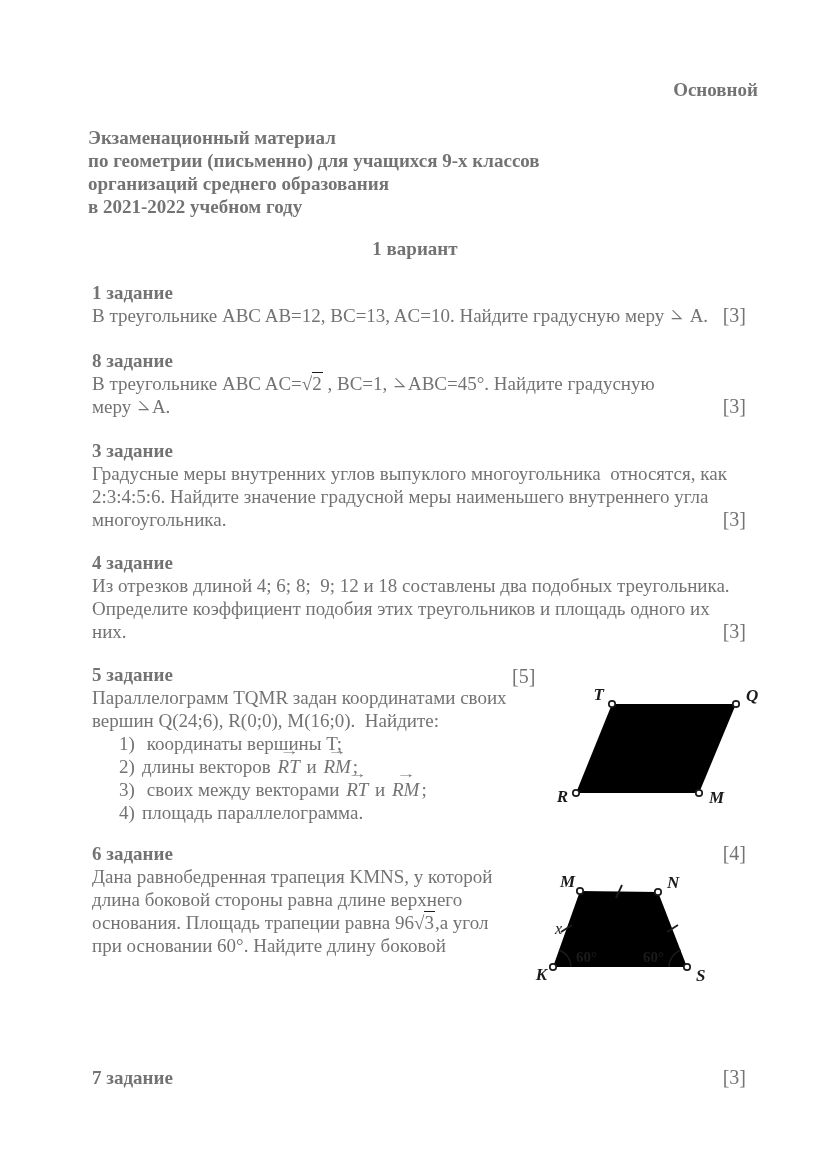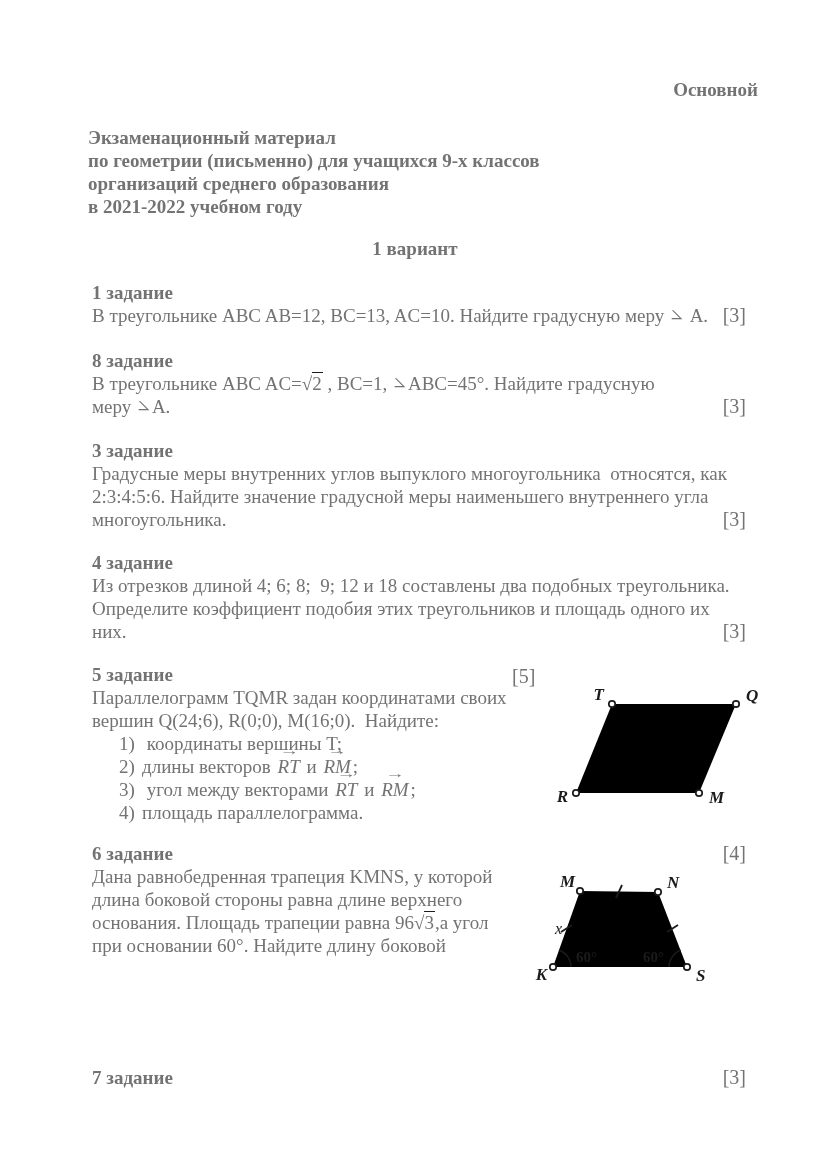--- a/index.html
+++ b/index.html
@@ -88,21 +88,21 @@
     <div class="li">
       <span class="num">1)</span>
       <span class="it"> координаты вершины T;</span>
     </div>
     <div class="li">
       <span class="num">2)</span>
       <span class="it"><span>длины векторов </span><span class="vec"><span class="arr">→</span><span>RT</span></span><span> и </span><span class="vec"><span class="arr">→</span><span>RM</span></span><span>;</span></span>
     </div>
     <div class="li">
       <span class="num">3)</span>
-      <span class="it"><span> угол между векторами </span><span class="vec"><span class="arr">→</span><span>RT</span></span><span> и </span><span class="vec"><span class="arr">→</span><span>RM</span></span><span>;</span></span>
+      <span class="it"><span> своих между векторами </span><span class="vec"><span class="arr">→</span><span>RT</span></span><span> и </span><span class="vec"><span class="arr">→</span><span>RM</span></span><span>;</span></span>
     </div>
     <div class="li">
       <span class="num">4)</span>
       <span class="it">площадь параллелограмма.</span>
     </div>
     <span class="score" style="top:2px;left:420px">[5]</span>
   </section>
 
   <section class="task" style="top:842px">
     <div class="h line">6 задание</div>

